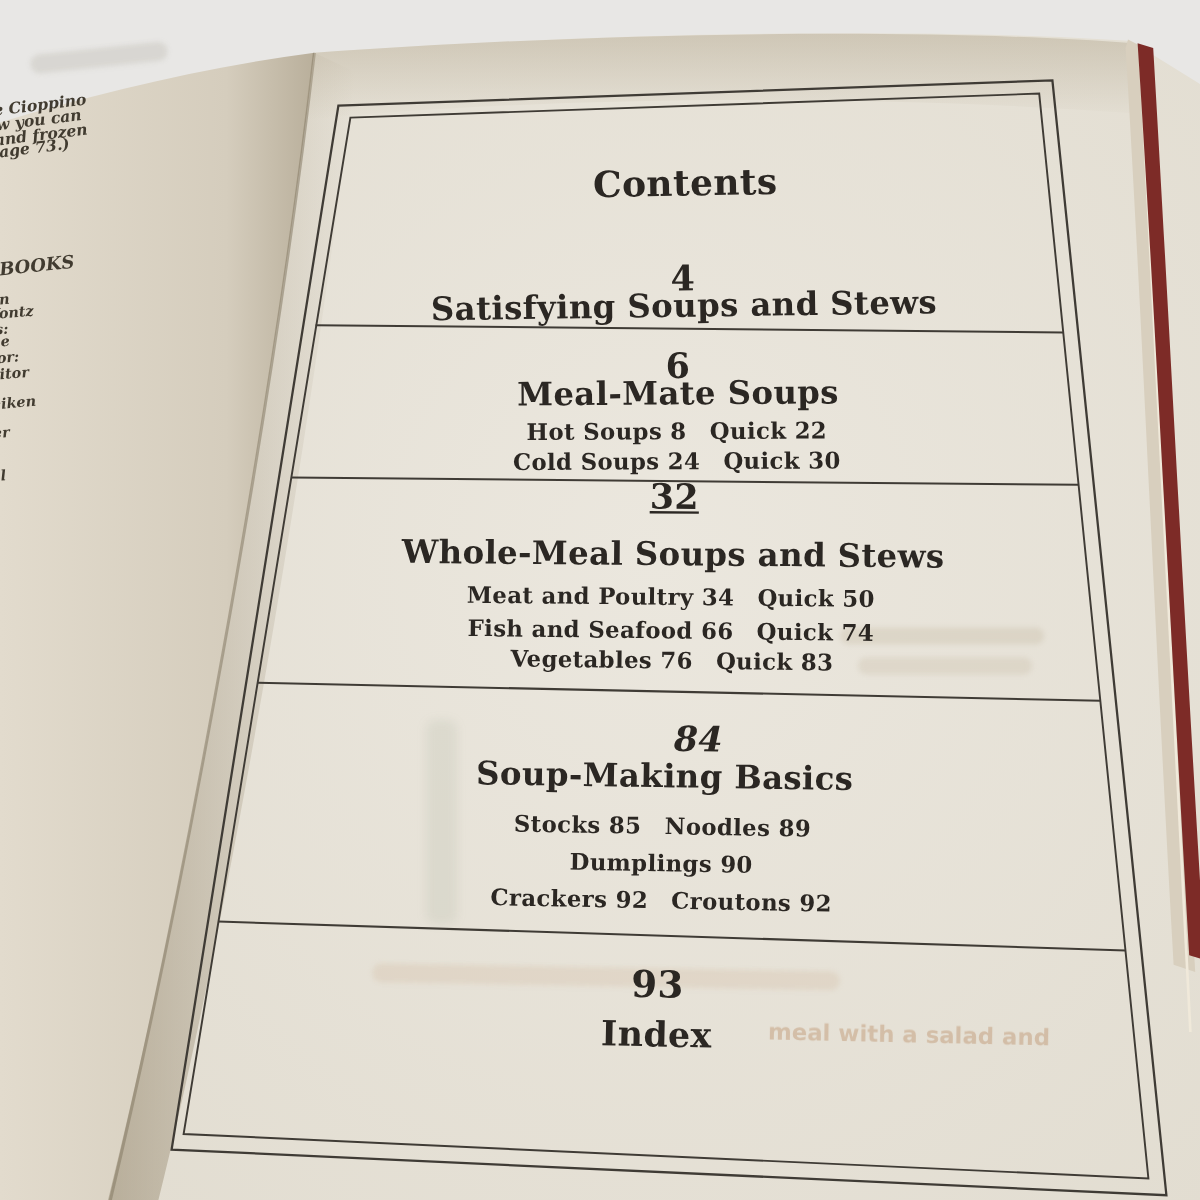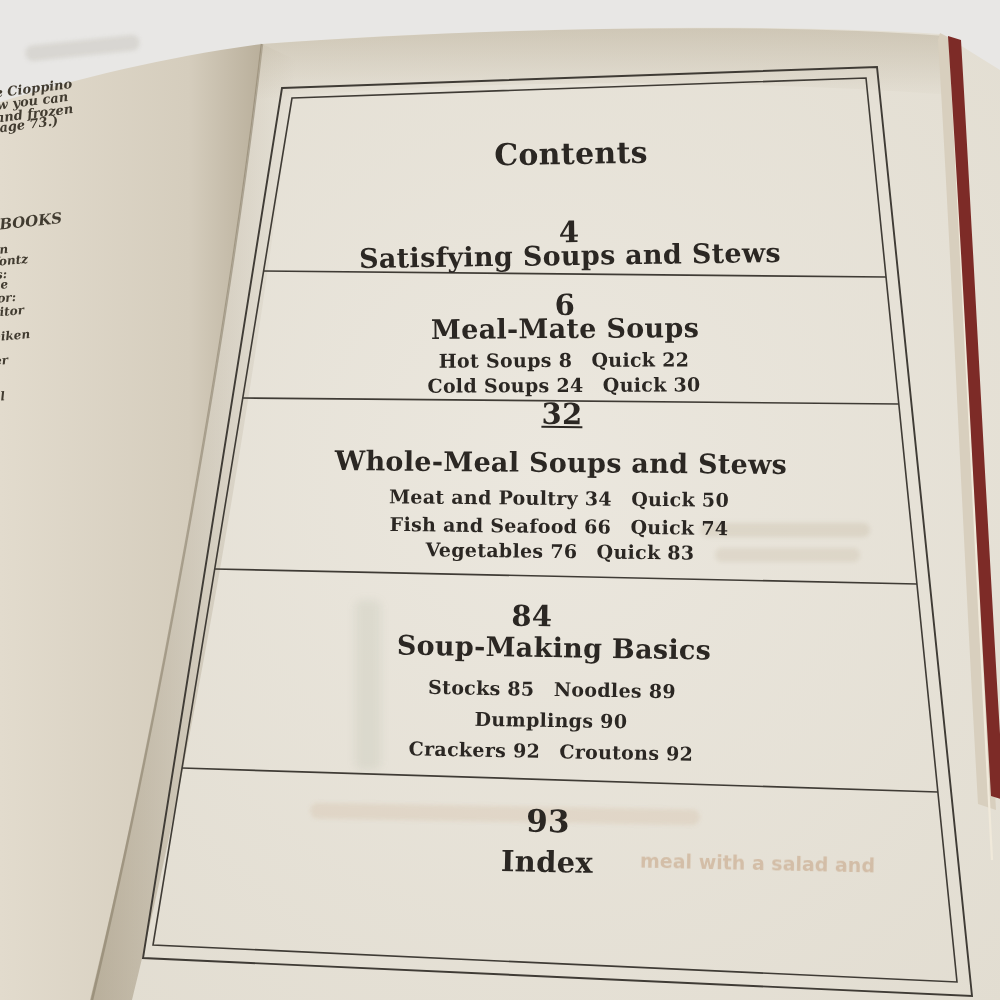--- a/index.html
+++ b/index.html
@@ -109,21 +109,21 @@
   <div class="tc t-head" style="left:565px;top:313px;--r:-0.4deg;">Meal-Mate Soups</div>
   <div class="tc t-sub" style="left:564px;top:349px;--r:-0.3deg;">Hot Soups 8 Quick 22</div>
   <div class="tc t-sub" style="left:564px;top:374px;--r:-0.3deg;">Cold Soups 24 Quick 30</div>
 
   <div class="tc t-num" style="left:562px;top:397px;text-decoration:underline;--r:0.5deg;">32</div>
   <div class="tc t-head" style="left:561px;top:447px;--r:0.5deg;">Whole-Meal Soups and Stews</div>
   <div class="tc t-sub" style="left:559px;top:487px;--r:0.6deg;">Meat and Poultry 34 Quick 50</div>
   <div class="tc t-sub" style="left:559px;top:515px;--r:0.7deg;">Fish and Seafood 66 Quick 74</div>
   <div class="tc t-sub" style="left:560px;top:540px;--r:0.7deg;">Vegetables 76 Quick 83</div>
 
-  <div class="tc t-num" style="left:532px;top:599px;--r:0.9deg;">84</div>
+  <div class="tc t-num" style="left:582px;top:599px;font-style:italic;--r:0.9deg;">84</div>
   <div class="tc t-head" style="left:554px;top:632px;--r:0.9deg;">Soup-Making Basics</div>
   <div class="tc t-sub" style="left:552px;top:678px;--r:1deg;">Stocks 85 Noodles 89</div>
   <div class="tc t-sub" style="left:551px;top:709px;--r:1deg;">Dumplings 90</div>
   <div class="tc t-sub" style="left:551px;top:740px;--r:1.1deg;">Crackers 92 Croutons 92</div>
 
   <div class="tc t-num93" style="left:548px;top:803px;--r:1.2deg;">93</div>
   <div class="tc t-index" style="left:547px;top:845px;--r:1.2deg;">Index</div>
 
 </div>
 

